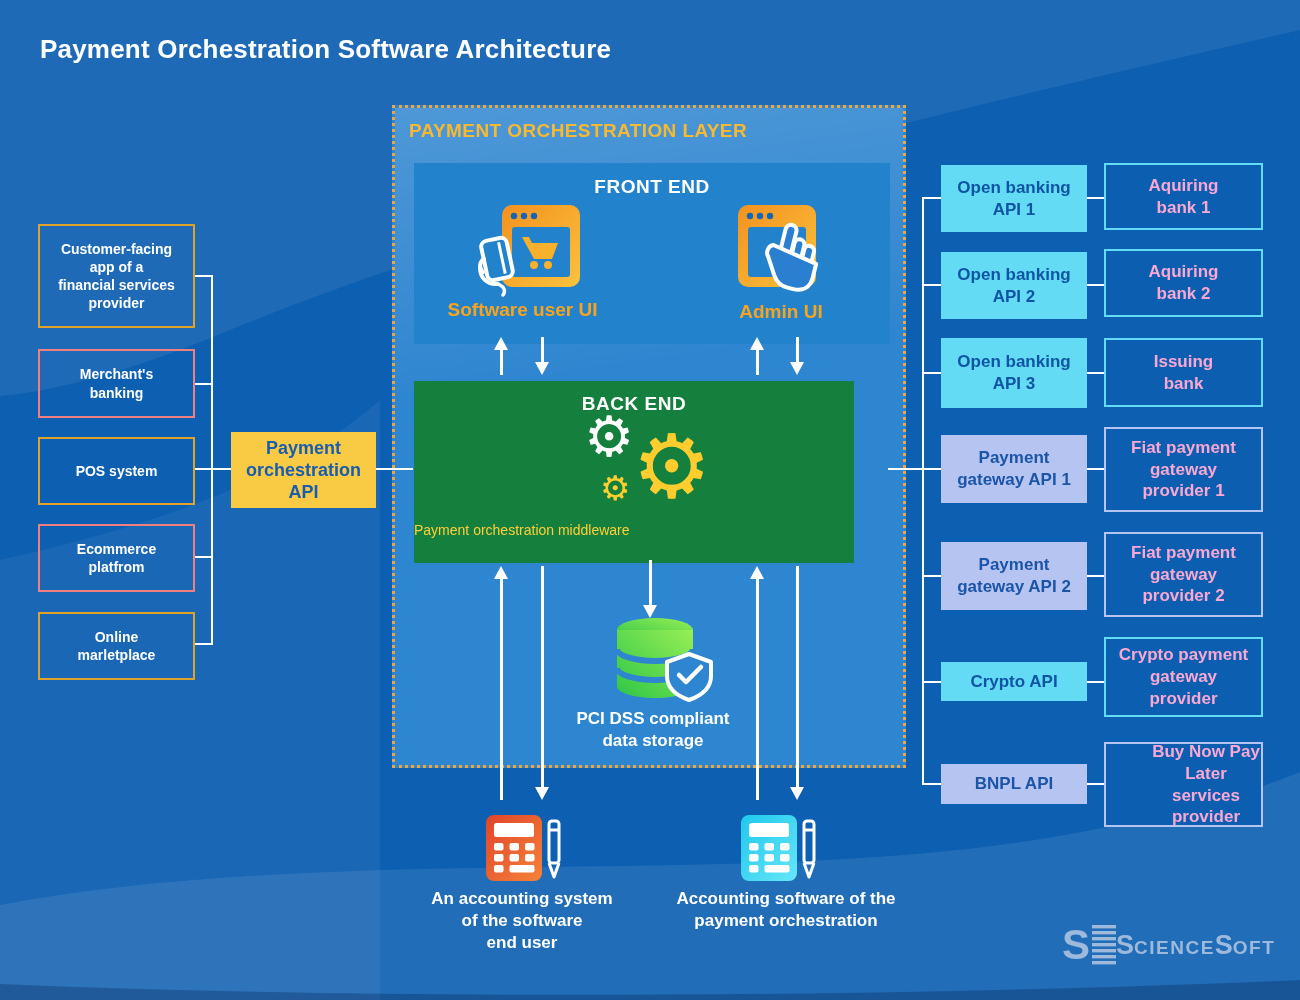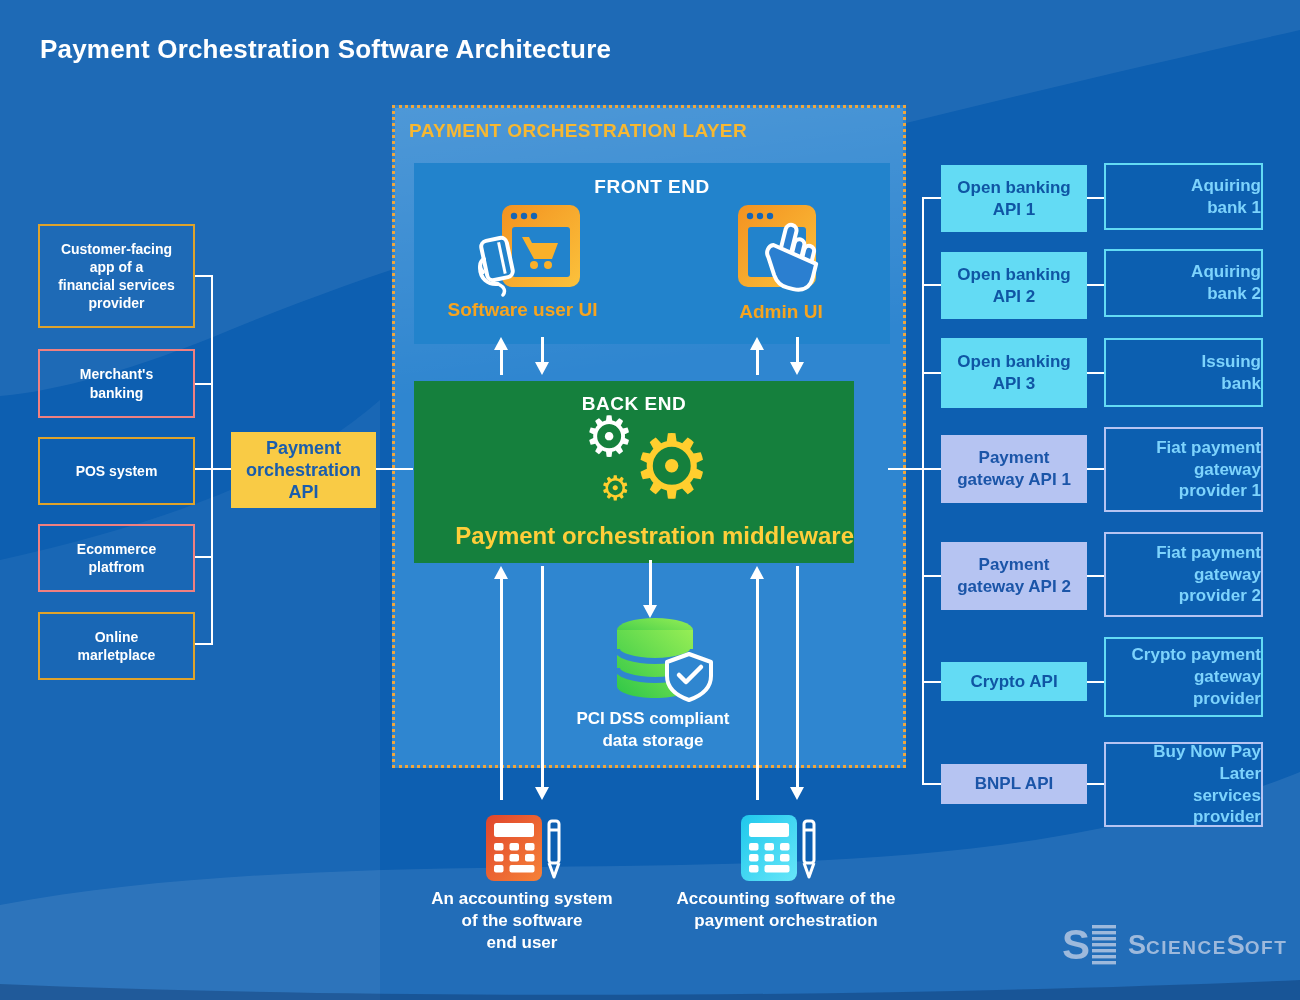--- a/index.html
+++ b/index.html
@@ -56,54 +56,54 @@
   .front-box{position:absolute;left:19px;top:55px;width:476px;height:181px;background:#2283CC;}
   .back-box{position:absolute;left:19px;top:273px;width:440px;height:182px;background:#15803d;}
   .sect-title{
     position:absolute;left:0;width:100%;text-align:center;
     color:#fff;font-size:19px;font-weight:600;letter-spacing:.5px;
   }
   .ui-label{
     position:absolute;text-align:center;color:#F6A41F;font-size:19px;font-weight:700;
   }
   .mw-label{
-    position:absolute;left:0;top:141px;width:100%;text-align:right;
-    color:#FFCE3A;font-size:24px;font-weight:700;
+    position:absolute;left:0;top:141px;width:100%;text-align:left;
+    color:#FFCE3A;font-size:14px;font-weight:400;
   }
   .gear{position:absolute;line-height:1;font-family:"DejaVu Sans", sans-serif;}
   .storage-label{
     position:absolute;left:128px;top:600px;width:260px;text-align:center;
     color:#fff;font-size:17px;font-weight:700;line-height:1.28;
   }
   
   .rapi{
     position:absolute;left:941px;width:146px;z-index:3;box-sizing:border-box;
     display:flex;flex-direction:column;justify-content:center;text-align:center;
     font-weight:700;font-size:17px;line-height:1.28;
   }
   .rapi.cyan{background:#63DBF4;color:#0F55A4;}
   .rapi.lavender{background:#B6C4F2;color:#1B55A8;}
   .rprov{
     position:absolute;left:1104px;width:159px;z-index:3;box-sizing:border-box;
-    background:#0C5FB0;color:#7dd3fc;border:2px solid #63DBF4;
-    display:flex;flex-direction:column;justify-content:center;text-align:right;
+    background:#0C5FB0;color:#f9a8d4;border:2px solid #63DBF4;
+    display:flex;flex-direction:column;justify-content:center;text-align:center;
     font-weight:600;font-size:17px;line-height:1.28;
   }
   .rprov.lavender{border-color:#B6C4F2;}
   
   .acct-label{
     position:absolute;z-index:3;text-align:center;color:#fff;
     font-size:17px;font-weight:700;line-height:1.3;
   }
   .icon-abs{position:absolute;z-index:4;}
   
   .logo{position:absolute;left:1062px;top:922px;display:flex;align-items:center;z-index:3;}
   .logo-mark{display:flex;align-items:center;height:46px;}
   .logo-s{color:#9DB9DC;font-size:42px;font-weight:700;line-height:44px;}
-  .logo-text{margin-left:12px;color:#9DB9DC;font-weight:600;white-space:nowrap;}
+  .logo-text{color:#9DB9DC;font-weight:600;white-space:nowrap;}
   .lg-big{font-size:27px;}
   .lg-small{font-size:19px;letter-spacing:1.5px;}
 </style>
 </head>
 <body>
 
 <div class="canvas">
 
   <svg class="bg-waves" width="1300" height="1000" viewBox="0 0 1300 1000" preserveAspectRatio="none">
     <path d="M0,0 L1300,0 L1300,30 C950,110 520,210 230,330 C140,368 55,392 0,396 Z" fill="rgba(255,255,255,0.07)"></path>

